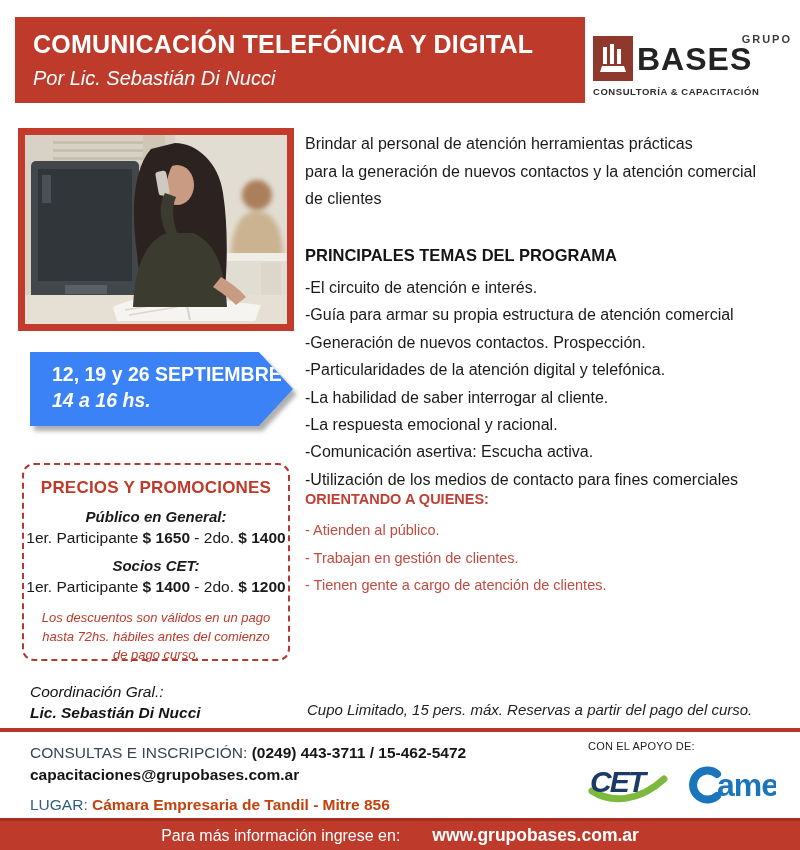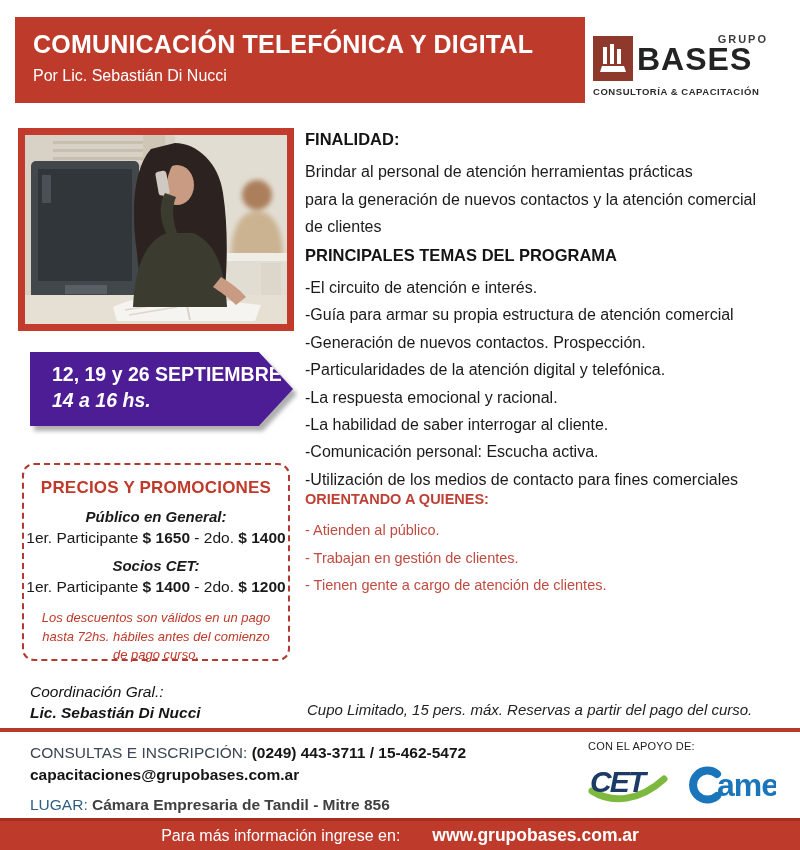--- a/index.html
+++ b/index.html
@@ -4,24 +4,24 @@
 <style>
   html,body{margin:0;padding:0;background:#ffffff;}
   .flyer{position:relative;width:800px;height:850px;background:#ffffff;overflow:hidden;
          font-family:"Liberation Sans",sans-serif;color:#1a1a1a;}
   .abs{position:absolute;}
 
   
   .banner{left:15px;top:17px;width:570px;height:86px;background:#be3b2c;color:#fff;
           padding:13px 0 0 18px;box-sizing:border-box;}
   .banner-title{font-size:25px;font-weight:bold;letter-spacing:.2px;}
-  .banner-sub{font-size:16px;margin-top:8px;}
-
-  
-  .logo{left:593px;top:33px;width:176px;height:66px;}
+  .banner-sub{font-size:20px;font-style:italic;margin-top:8px;}
+
+  
+  .logo{left:593px;top:33px;width:176px;height:66px;padding-left:24px;}
   .logo-square{position:absolute;left:0;top:3px;width:40px;height:45px;background:#8e392c;
                display:flex;align-items:center;justify-content:center;}
   .logo-grupo{position:absolute;right:1px;top:0;font-size:11px;font-weight:bold;
               letter-spacing:2px;color:#3c3c3c;}
   .logo-name{position:absolute;left:44px;top:8px;font-size:32px;font-weight:800;
              color:#232323;letter-spacing:1px;}
   .logo-tag{position:absolute;left:0;top:53px;font-size:9.5px;font-weight:bold;color:#2c2c2c;
             letter-spacing:.55px;white-space:nowrap;}
 
   
@@ -31,21 +31,21 @@
   
   .finalidad{left:305px;top:130px;width:488px;}
   .sec-heading{font-size:16.5px;font-weight:bold;margin:0 0 9px;color:#141414;}
   .body-line{font-size:16px;line-height:27.5px;}
   .programa{left:305px;top:246px;width:492px;}
   .prog-item{font-size:16px;line-height:27.4px;}
 
   
   .ribbon-wrap{left:30px;top:352px;width:263px;height:74px;
                filter:drop-shadow(4px 5px 2px rgba(110,110,110,.55));}
-  .ribbon{width:100%;height:100%;background:#4c1d95;color:#fff;
+  .ribbon{width:100%;height:100%;background:#3b82f6;color:#fff;
           clip-path:polygon(0 0,87% 0,100% 50%,87% 100%,0 100%);
           padding:11px 0 0 22px;box-sizing:border-box;}
   .ribbon-dates{font-size:19.5px;font-weight:bold;}
   .ribbon-time{font-size:19.5px;font-weight:bold;font-style:italic;margin-top:3px;}
 
   
   .precios{left:22px;top:463px;width:268px;height:198px;border:2px dashed #b23a30;
            border-radius:12px;text-align:center;box-sizing:border-box;padding-top:13px;}
   .precios-title{font-size:17px;font-weight:bold;color:#bf3a2a;letter-spacing:.2px;}
   .tier-label{font-size:15px;font-weight:bold;font-style:italic;margin-top:10px;}
@@ -65,21 +65,21 @@
 
   .redline{left:0;top:728px;width:800px;height:4px;background:#b5382a;}
 
   
   .contact{left:30px;top:742px;font-size:15.5px;line-height:21.5px;}
   .c-label{color:#3a4653;}
   .c-strong{font-weight:bold;color:#151515;}
   .email-line{font-weight:bold;color:#151515;}
   .lugar-line{margin-top:9px;}
   .l-label{color:#2d5f85;}
-  .l-value{font-weight:bold;color:#404040;}
+  .l-value{font-weight:bold;color:#c2410c;}
 
   .apoyo{left:588px;top:740px;width:200px;}
   .apoyo-label{font-size:11px;color:#222;letter-spacing:.2px;}
   .sponsors{display:flex;gap:20px;margin-top:9px;align-items:center;}
 
   
   .bottombar{left:0;top:818px;width:800px;height:32px;background:#be3b2c;
              border-top:3px solid #a82e20;box-sizing:border-box;display:flex;
              align-items:center;justify-content:center;gap:32px;color:#fff;}
   .bb-prompt{font-size:16px;}
@@ -153,35 +153,34 @@
         <path d="M132 32 C136 16 150 9 163 13 C151 21 143 34 141 52 C136 45 132 40 132 32 Z" fill="#2c2320"></path>
         <rect x="132" y="36" width="11" height="24" rx="3" fill="#cfc9c2" transform="rotate(-10 138 48)"></rect>
         <path d="M108 172 C110 132 120 106 142 98 L168 98 C192 108 200 136 202 172 Z" fill="#3c3b30"></path>
         <path d="M142 100 C134 84 134 68 140 58 L151 62 C146 74 148 88 153 100 Z" fill="#3c3b30"></path>
         <path d="M196 142 C206 148 214 154 221 162 L211 170 C203 162 194 156 188 152 Z" fill="#c99b82"></path>
       </g>
     </svg>
   </figure>
 
   <section class="abs finalidad">
-    <h2 class="sec-heading">FINALIDAD:</h2>
     <div class="body-line">Brindar al personal de atención herramientas prácticas</div>
     <div class="body-line">para la generación de nuevos contactos y la atención comercial</div>
     <div class="body-line">de clientes</div>
   </section>
 
   <section class="abs programa">
     <h2 class="sec-heading">PRINCIPALES TEMAS DEL PROGRAMA</h2>
     <div class="prog-item">-El circuito de atención e interés.</div>
     <div class="prog-item">-Guía para armar su propia estructura de atención comercial</div>
     <div class="prog-item">-Generación de nuevos contactos. Prospección.</div>
     <div class="prog-item">-Particularidades de la atención digital y telefónica.</div>
+    <div class="prog-item">-La habilidad de saber interrogar al cliente.</div>
     <div class="prog-item">-La respuesta emocional y racional.</div>
-    <div class="prog-item">-La habilidad de saber interrogar al cliente.</div>
-    <div class="prog-item">-Comunicación personal: Escucha activa.</div>
+    <div class="prog-item">-Comunicación asertiva: Escucha activa.</div>
     <div class="prog-item">-Utilización de los medios de contacto para fines comerciales</div>
   </section>
 
   <div class="abs ribbon-wrap">
     <div class="ribbon">
       <div class="ribbon-dates">12, 19 y 26 SEPTIEMBRE</div>
       <div class="ribbon-time">14 a 16 hs.</div>
     </div>
   </div>
 

